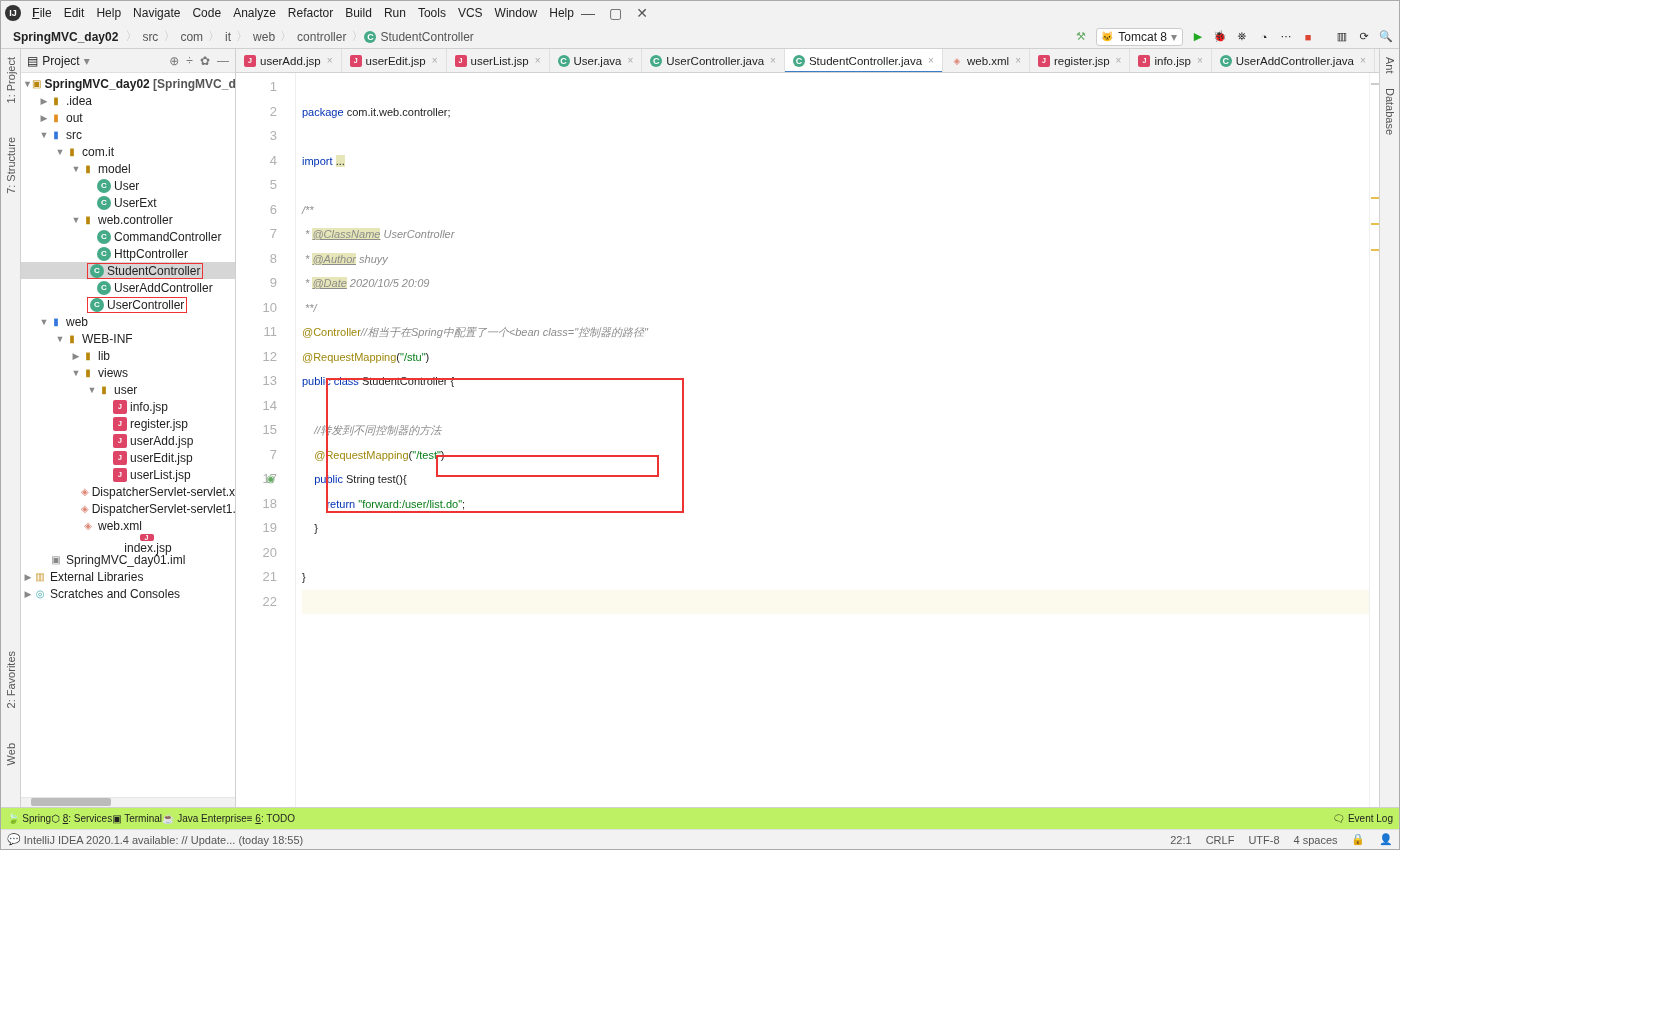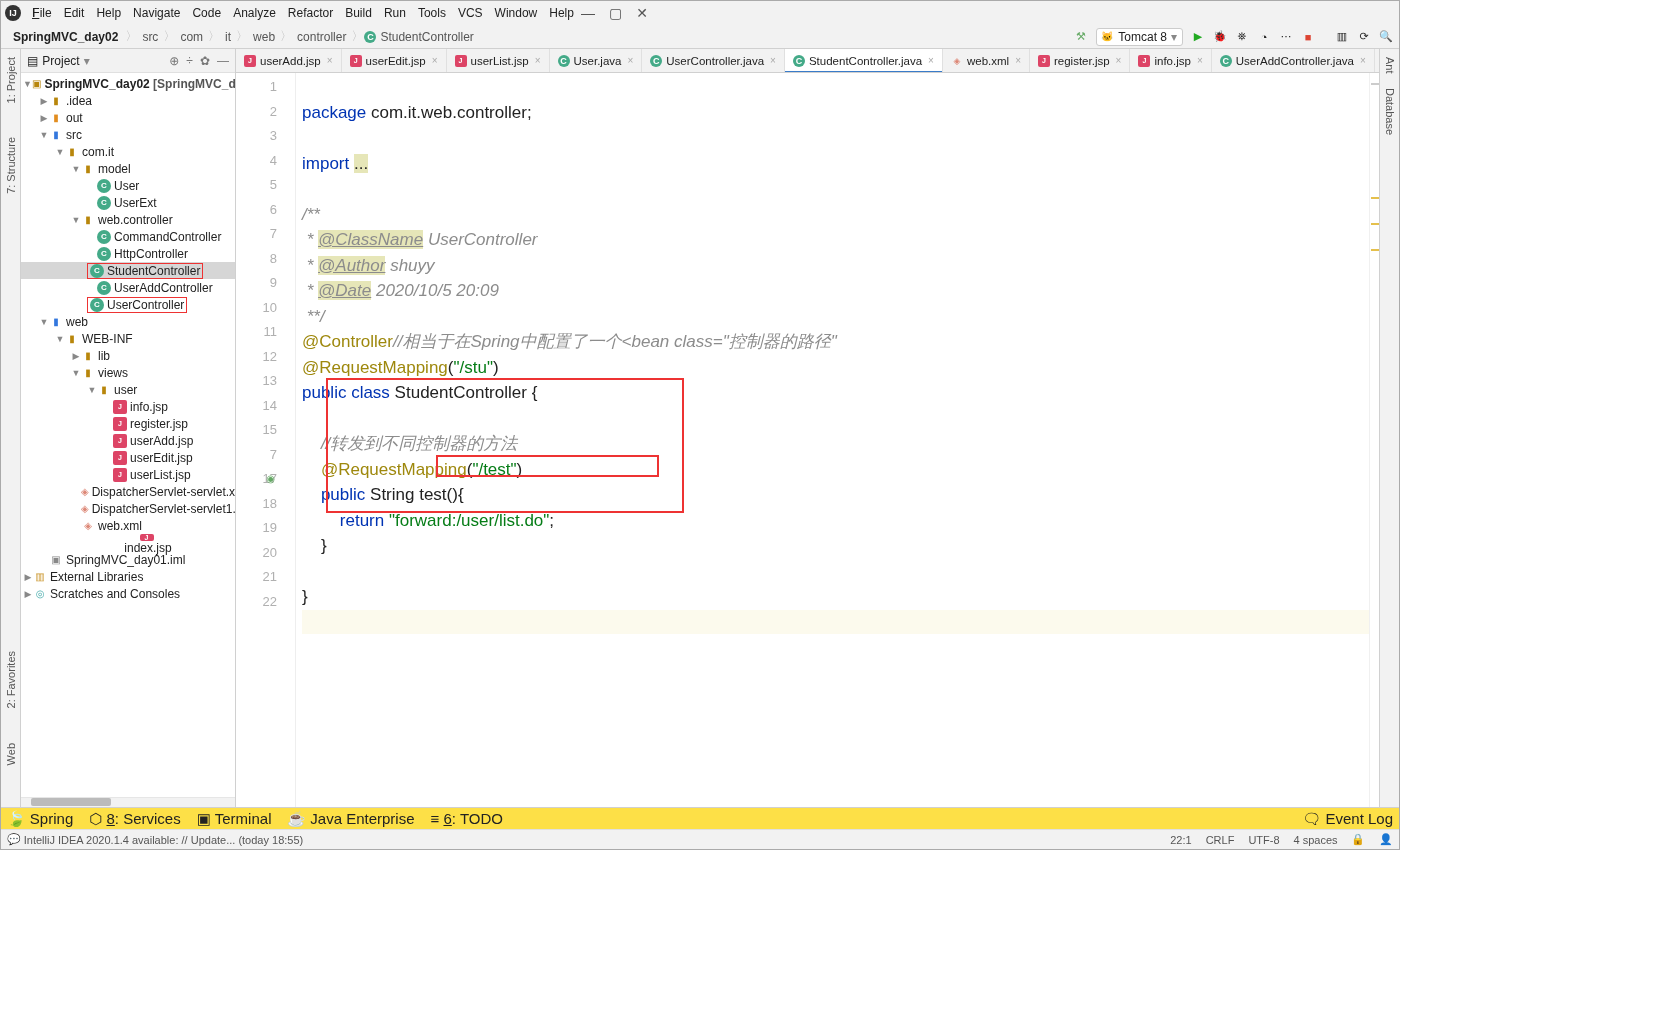--- a/index.html
+++ b/index.html
@@ -54,35 +54,35 @@
   .tab .x { color:#aaa; font-size:10px; margin-left:2px;}
   .tab.active { background:#fff; }
   .tab.active::after { content:""; position:absolute; left:0; right:0; bottom:-1px; height:2px; background:#3a7cc9; }
   .ti { width:12px; height:12px; display:inline-flex; align-items:center; justify-content:center; font-size:9px; border-radius:50%;}
   .ti-jsp { background:#d46; color:#fff; font-size:7px; font-weight:bold; border-radius:2px; }
   .ti-java { background:#4a8; color:#fff; font-weight:bold;}
   .ti-xml { color:#d87; }
   .editor-body { flex:1; display:flex; min-height:0; }
   .gutter { width:60px; background:#fff; border-right:1px solid #eee; text-align:right; padding-right:18px; color:#b0b0b0; font-family:"Consolas","JetBrains Mono",monospace; font-size:13px; line-height:24.5px; padding-top:2px; position:relative;}
   .gutter .gi { position:absolute; right:2px; font-size:10px; color:#6a6; }
-  .code { flex:1; font-family:"Consolas","JetBrains Mono",monospace; font-size:17px; line-height:24.5px; padding:2px 0 0 6px; white-space:pre; position:relative; }
+  .code { flex:1; font-family:"Consolas","JetBrains Mono",monospace; font-size:11px; line-height:24.5px; padding:2px 0 0 6px; white-space:pre; position:relative; }
   .kw { color:#0033b3; }
   .str { color:#067d17; }
   .cmt { color:#8c8c8c; font-style:italic; }
   .ann { color:#9e880d; }
   .doc { color:#8c8c8c; font-style:italic; }
   .doc-tag { color:#8c8c8c; font-style:italic; text-decoration:underline; }
   .hl-y { background:#e6e6b8; }
   .caret-line { background:#fcfaed; display:block; width:100%;}
   .big-red-box { position:absolute; border:2px solid #e33; left:30px; top:305px; width:358px; height:135px; }
   .small-red-box { position:absolute; border:2px solid #e33; left:140px; top:382px; width:223px; height:22px; }
   .err-stripe { width:10px; background:#fff; border-left:1px solid #f0f0f0; position:relative; }
   .err-tick { position:absolute; width:8px; height:2px; left:1px; background:#e5c04c; }
   
-  .bottom-bar { display:flex; align-items:center; height:22px; background:#fde047; border-top:1px solid #d0d0d0; padding:0 6px; gap:16px; font-size:15px; }
+  .bottom-bar { display:flex; align-items:center; height:22px; background:#bef264; border-top:1px solid #d0d0d0; padding:0 6px; font-size:10px; }
   .bb-right { margin-left:auto; display:flex; align-items:center; gap:4px; }
   .status-bar { display:flex; align-items:center; height:20px; background:#f2f2f2; border-top:1px solid #e0e0e0; padding:0 6px; font-size:11px; color:#555; }
   .status-right { margin-left:auto; display:flex; gap:14px; align-items:center; }
   .lock { font-size:11px;}
   
   .proj-scroll { height:8px; background:#bbb; width:80px; margin:0 0 0 10px; border-radius:2px;}
 </style>
 </head>
 <body>
 

